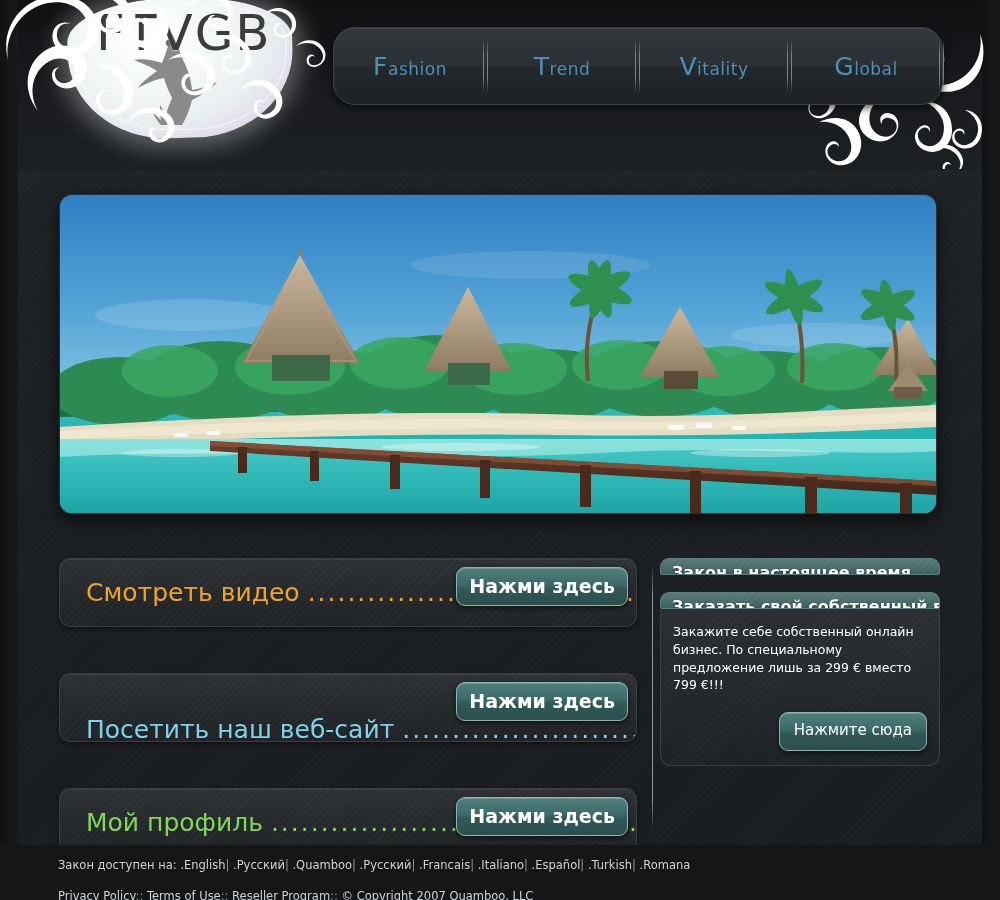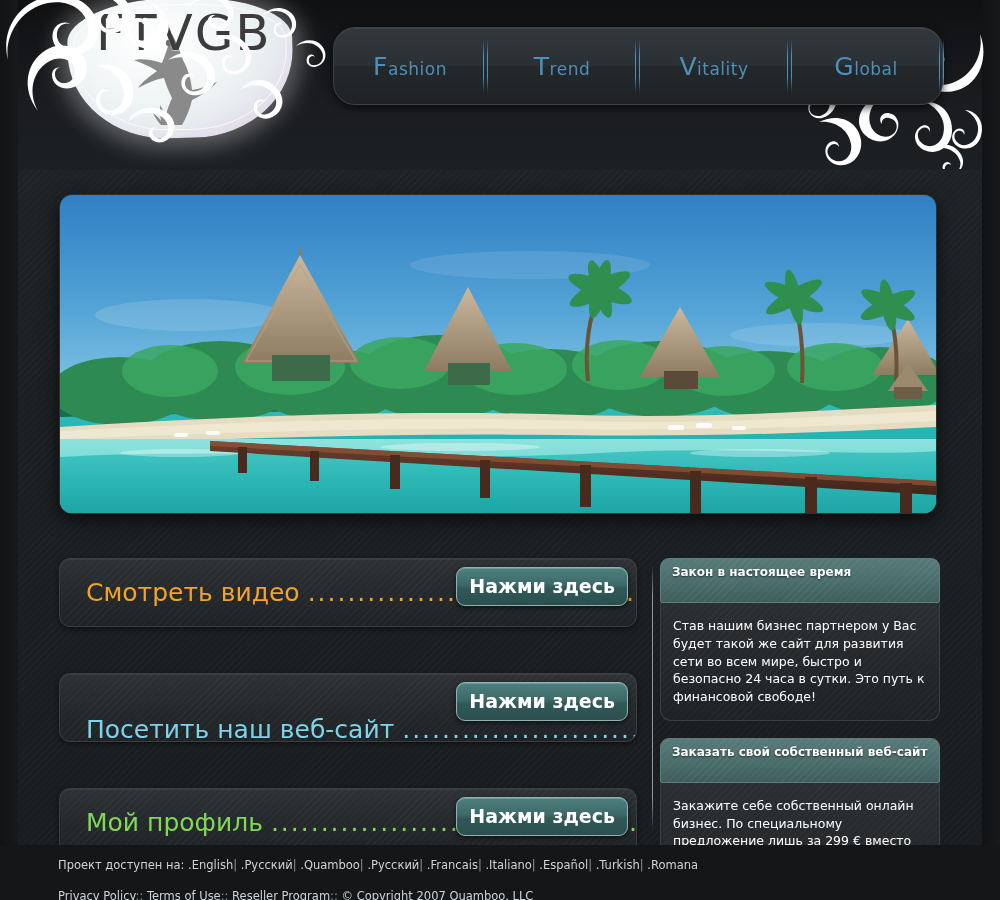--- a/index.html
+++ b/index.html
@@ -158,29 +158,29 @@
     padding:7px 12px 8px;
     box-shadow:0 2px 5px rgba(0,0,0,0.6), inset 0 1px 0 rgba(255,255,255,0.22);
     cursor:pointer; white-space:nowrap;
     font-family:"DejaVu Sans", sans-serif;
   }
   .btn-row{ position:absolute; right:8px; top:8px; }
 
   
   .panel{ width:280px; margin-bottom:17px; position:relative; }
   .panel-head{
-    height:45px; line-height:27px;
+    height:17px; line-height:27px;
     background:
       repeating-linear-gradient(135deg,
         rgba(255,255,255,0.05) 0px, rgba(255,255,255,0.05) 1px,
         rgba(0,0,0,0) 1px, rgba(0,0,0,0) 5px),
       linear-gradient(180deg,#587a79 0%,#4a6c6b 55%,#3f5e5d 100%);
     border:1px solid #5c7e7d;
     border-radius:9px 9px 2px 2px;
-    color:#ffffff; font-weight:bold; font-size:12px;
+    color:#ffffff; font-weight:bold; font-size:16px;
     padding-left:11px; white-space:nowrap; overflow:hidden;
     font-family:"DejaVu Sans", sans-serif;
     text-shadow:0 1px 2px rgba(0,0,0,0.6);
   }
   .panel-body{
     background:
       repeating-linear-gradient(135deg,
         rgba(255,255,255,0.028) 0px, rgba(255,255,255,0.028) 1px,
         rgba(0,0,0,0) 1px, rgba(0,0,0,0) 5px),
       linear-gradient(180deg,#2c2f32 0%,#25282b 55%,#1f2225 100%);
@@ -435,40 +435,37 @@
         <span class="btn btn-row">Нажми здесь</span>
       </div>
     </div>
 
     <div class="vdiv"></div>
 
     <div class="col-right">
 
       <div class="panel">
         <div class="panel-head">Закон в настоящее время</div>
-        <div class="panel-body">
-          <p>Став нашим бизнес партнером у Вас будет такой же сайт для развития сети во всем мире, быстро и безопасно 24 часа в сутки. Это путь к финансовой свободе!</p>
-        </div>
       </div>
 
       <div class="panel">
         <div class="panel-head">Заказать свой собственный веб-сайт</div>
         <div class="panel-body">
           <p>Закажите себе собственный онлайн бизнес. По специальному предложение лишь за 299 € вместо 799 €!!!</p>
           <div class="panel-cta">
             <span class="btn">Нажмите сюда</span>
           </div>
         </div>
       </div>
     </div>
   </div>
 
   <div class="footer">
     <div class="footer-row1">
-      <span>Проект доступен на:</span>
+      <span>Закон доступен на:</span>
       <a href="#">.English</a><span class="sep">|</span>
       <a href="#">.Русский</a><span class="sep">|</span>
       <a href="#">.Quamboo</a><span class="sep">|</span>
       <a href="#">.Русский</a><span class="sep">|</span>
       <a href="#">.Francais</a><span class="sep">|</span>
       <a href="#">.Italiano</a><span class="sep">|</span>
       <a href="#">.Español</a><span class="sep">|</span>
       <a href="#">.Turkish</a><span class="sep">|</span>
       <a href="#">.Romana</a>
     </div>

